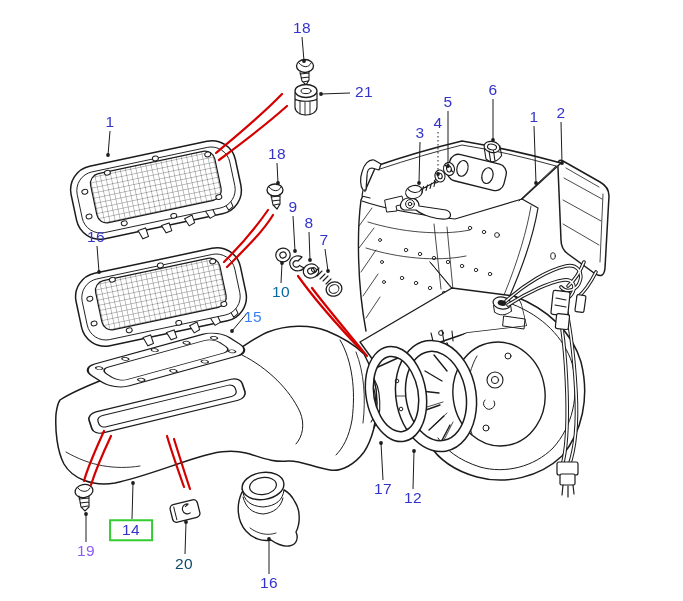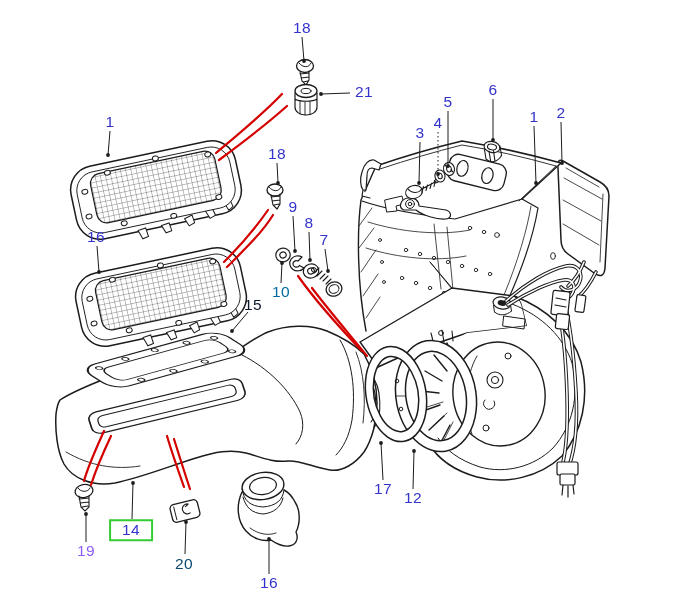--- a/index.html
+++ b/index.html
@@ -340,21 +340,21 @@
 <div class="label-layer">
       <span class="part-label" style="left: 302px; top: 28px; color: rgb(51, 51, 204);">18</span>
       <span class="part-label" style="left: 364px; top: 92px; color: rgb(51, 51, 204);">21</span>
       <span class="part-label" style="left: 110px; top: 122px; color: rgb(51, 51, 204);">1</span>
       <span class="part-label" style="left: 96px; top: 237px; color: rgb(51, 51, 204);">16</span>
       <span class="part-label" style="left: 277px; top: 154px; color: rgb(51, 51, 204);">18</span>
       <span class="part-label" style="left: 293px; top: 207px; color: rgb(51, 51, 204);">9</span>
       <span class="part-label" style="left: 309px; top: 223px; color: rgb(51, 51, 204);">8</span>
       <span class="part-label" style="left: 324px; top: 240px; color: rgb(51, 51, 204);">7</span>
       <span class="part-label" style="left: 281px; top: 292px; color: #0369a1;">10</span>
-      <span class="part-label" style="left: 253px; top: 305px; color: #0f172a;">15</span>
+      <span class="part-label" style="left: 253px; top: 317px; color: #3b82f6;">15</span>
       <span class="part-label" style="left: 420px; top: 133px; color: rgb(51, 51, 204);">3</span>
       <span class="part-label" style="left: 438px; top: 123px; color: rgb(51, 51, 204);">4</span>
       <span class="part-label" style="left: 448px; top: 102px; color: rgb(51, 51, 204);">5</span>
       <span class="part-label" style="left: 493px; top: 90px; color: rgb(51, 51, 204);">6</span>
       <span class="part-label" style="left: 534px; top: 117px; color: rgb(51, 51, 204);">1</span>
       <span class="part-label" style="left: 561px; top: 113px; color: rgb(51, 51, 204);">2</span>
       <span class="part-label" style="left: 383px; top: 489px; color: rgb(51, 51, 204);">17</span>
       <span class="part-label" style="left: 413px; top: 498px; color: rgb(51, 51, 204);">12</span>
       <span class="part-label" style="left: 86px; top: 551px; color: #8b5cf6;">19</span>
       <span class="part-label boxed" style="left: 131px; top: 530px; color: rgb(51, 51, 204); border-color: rgb(51, 204, 51);">14</span>

